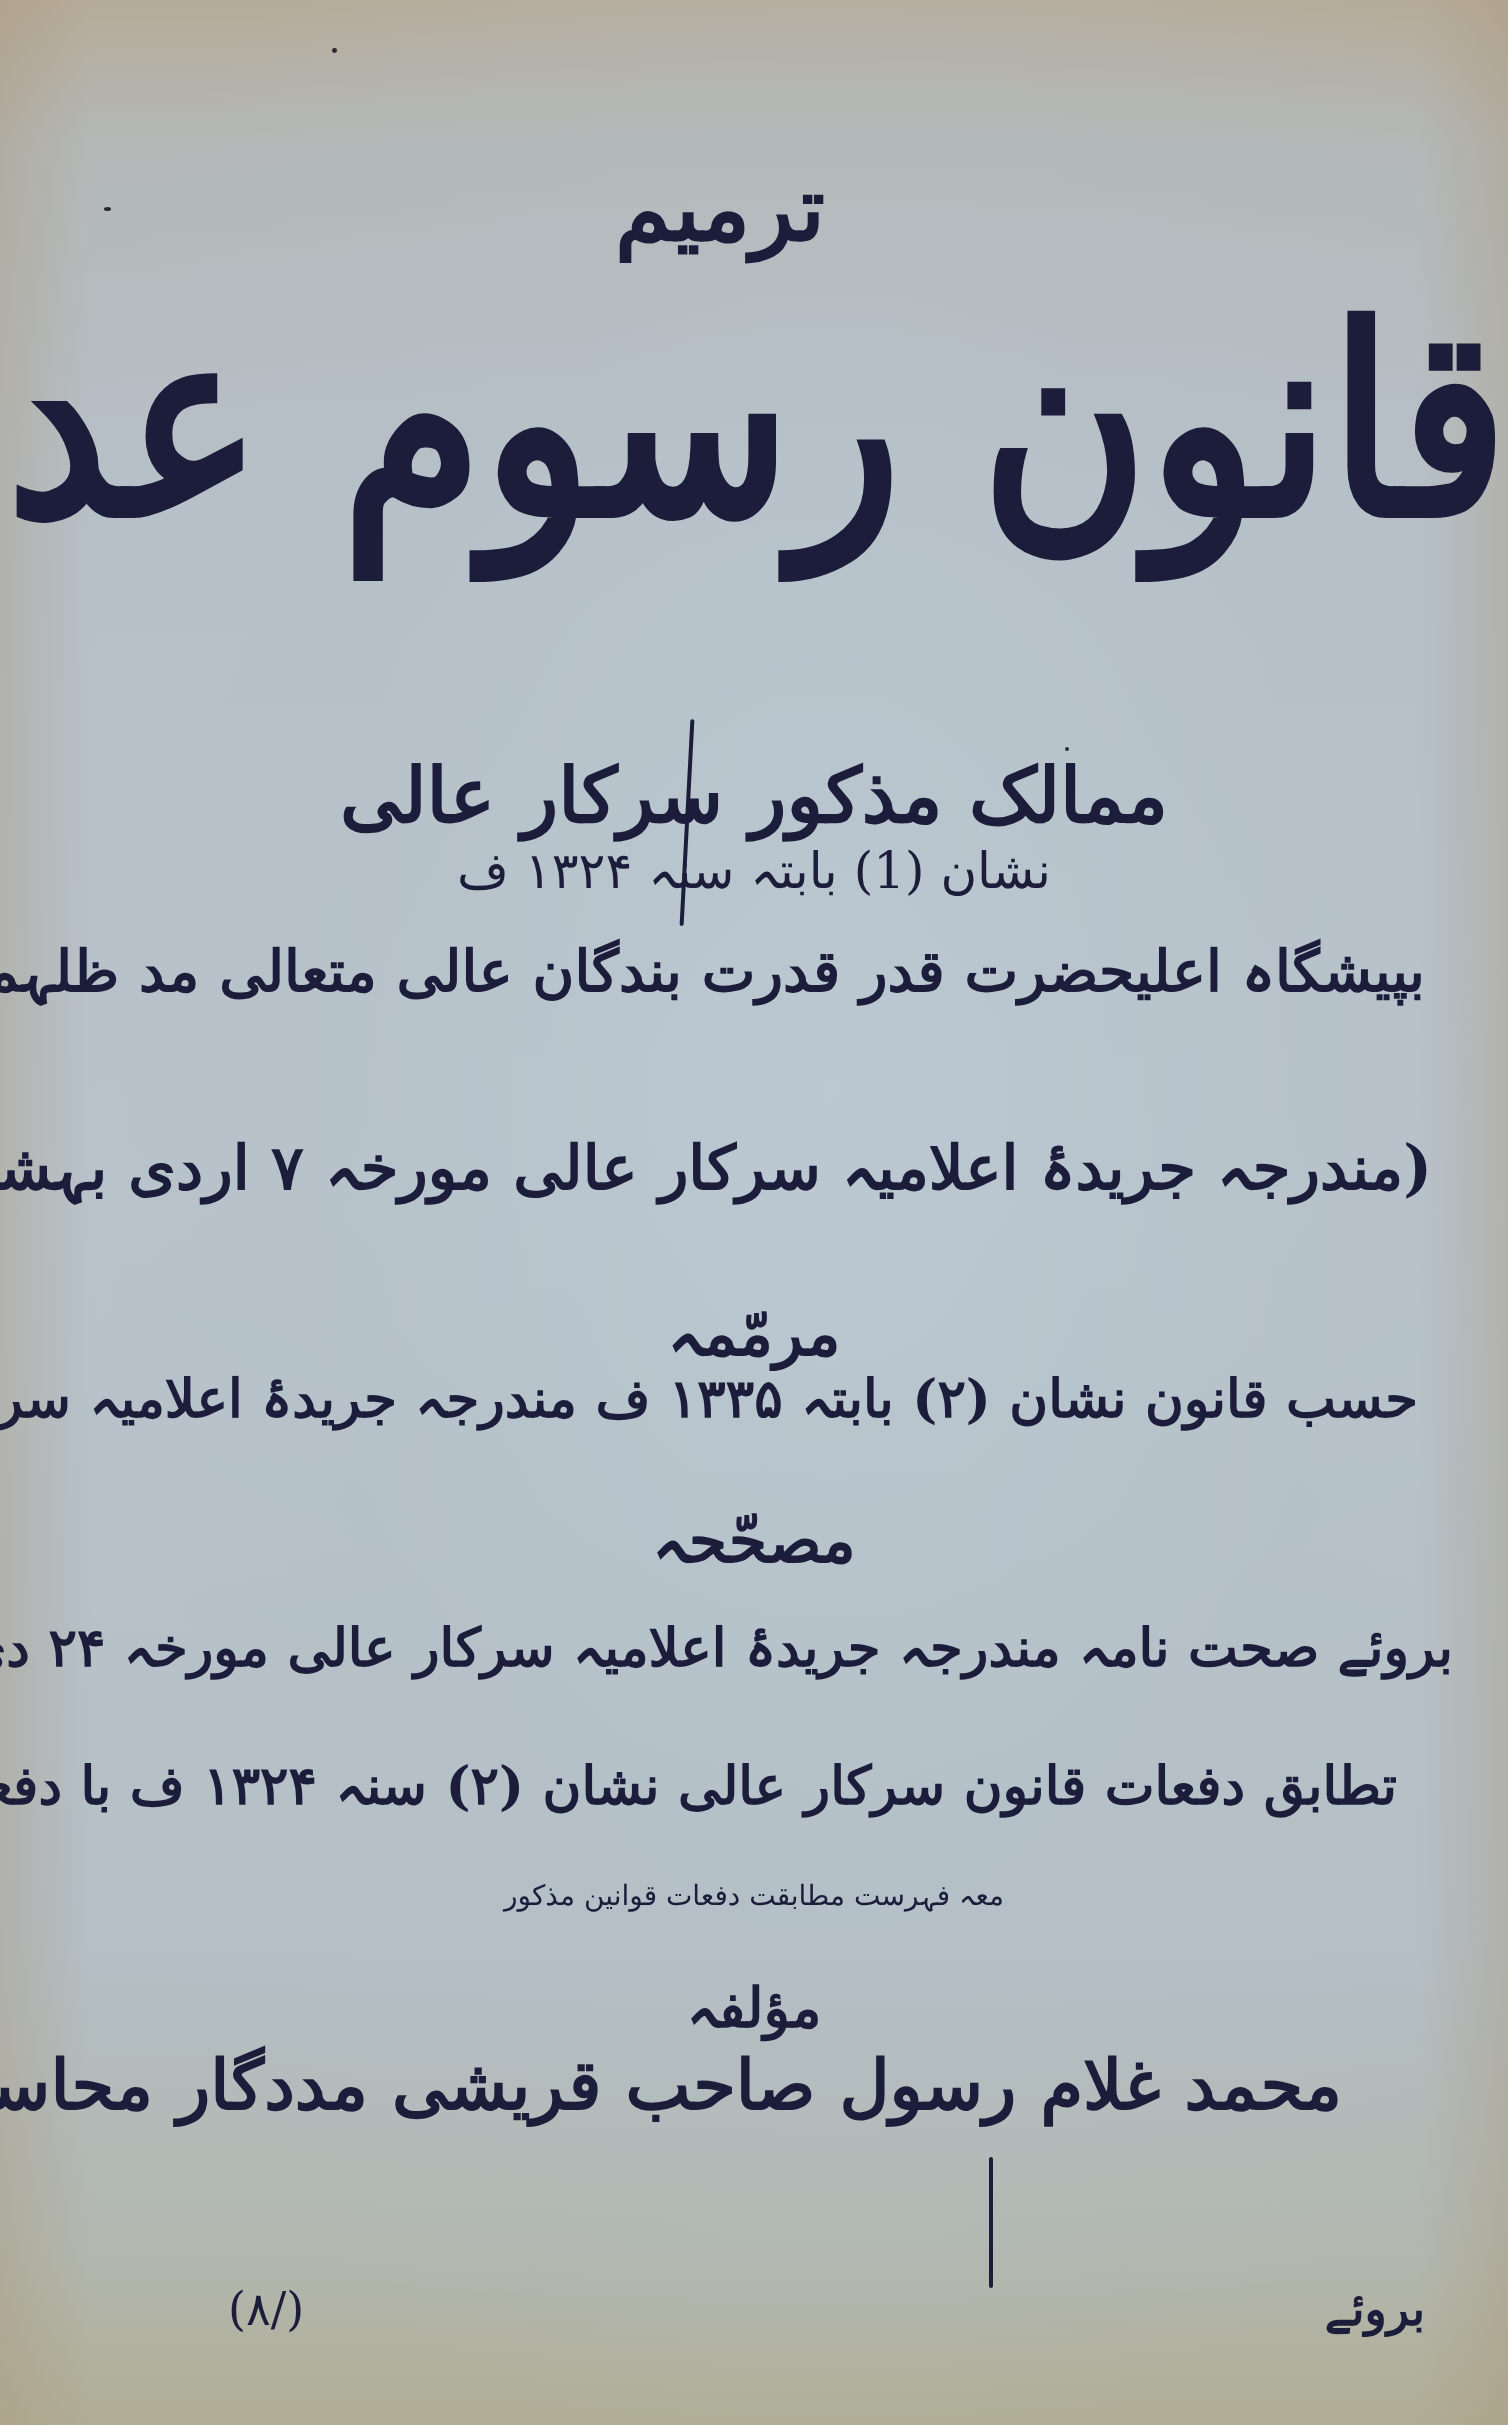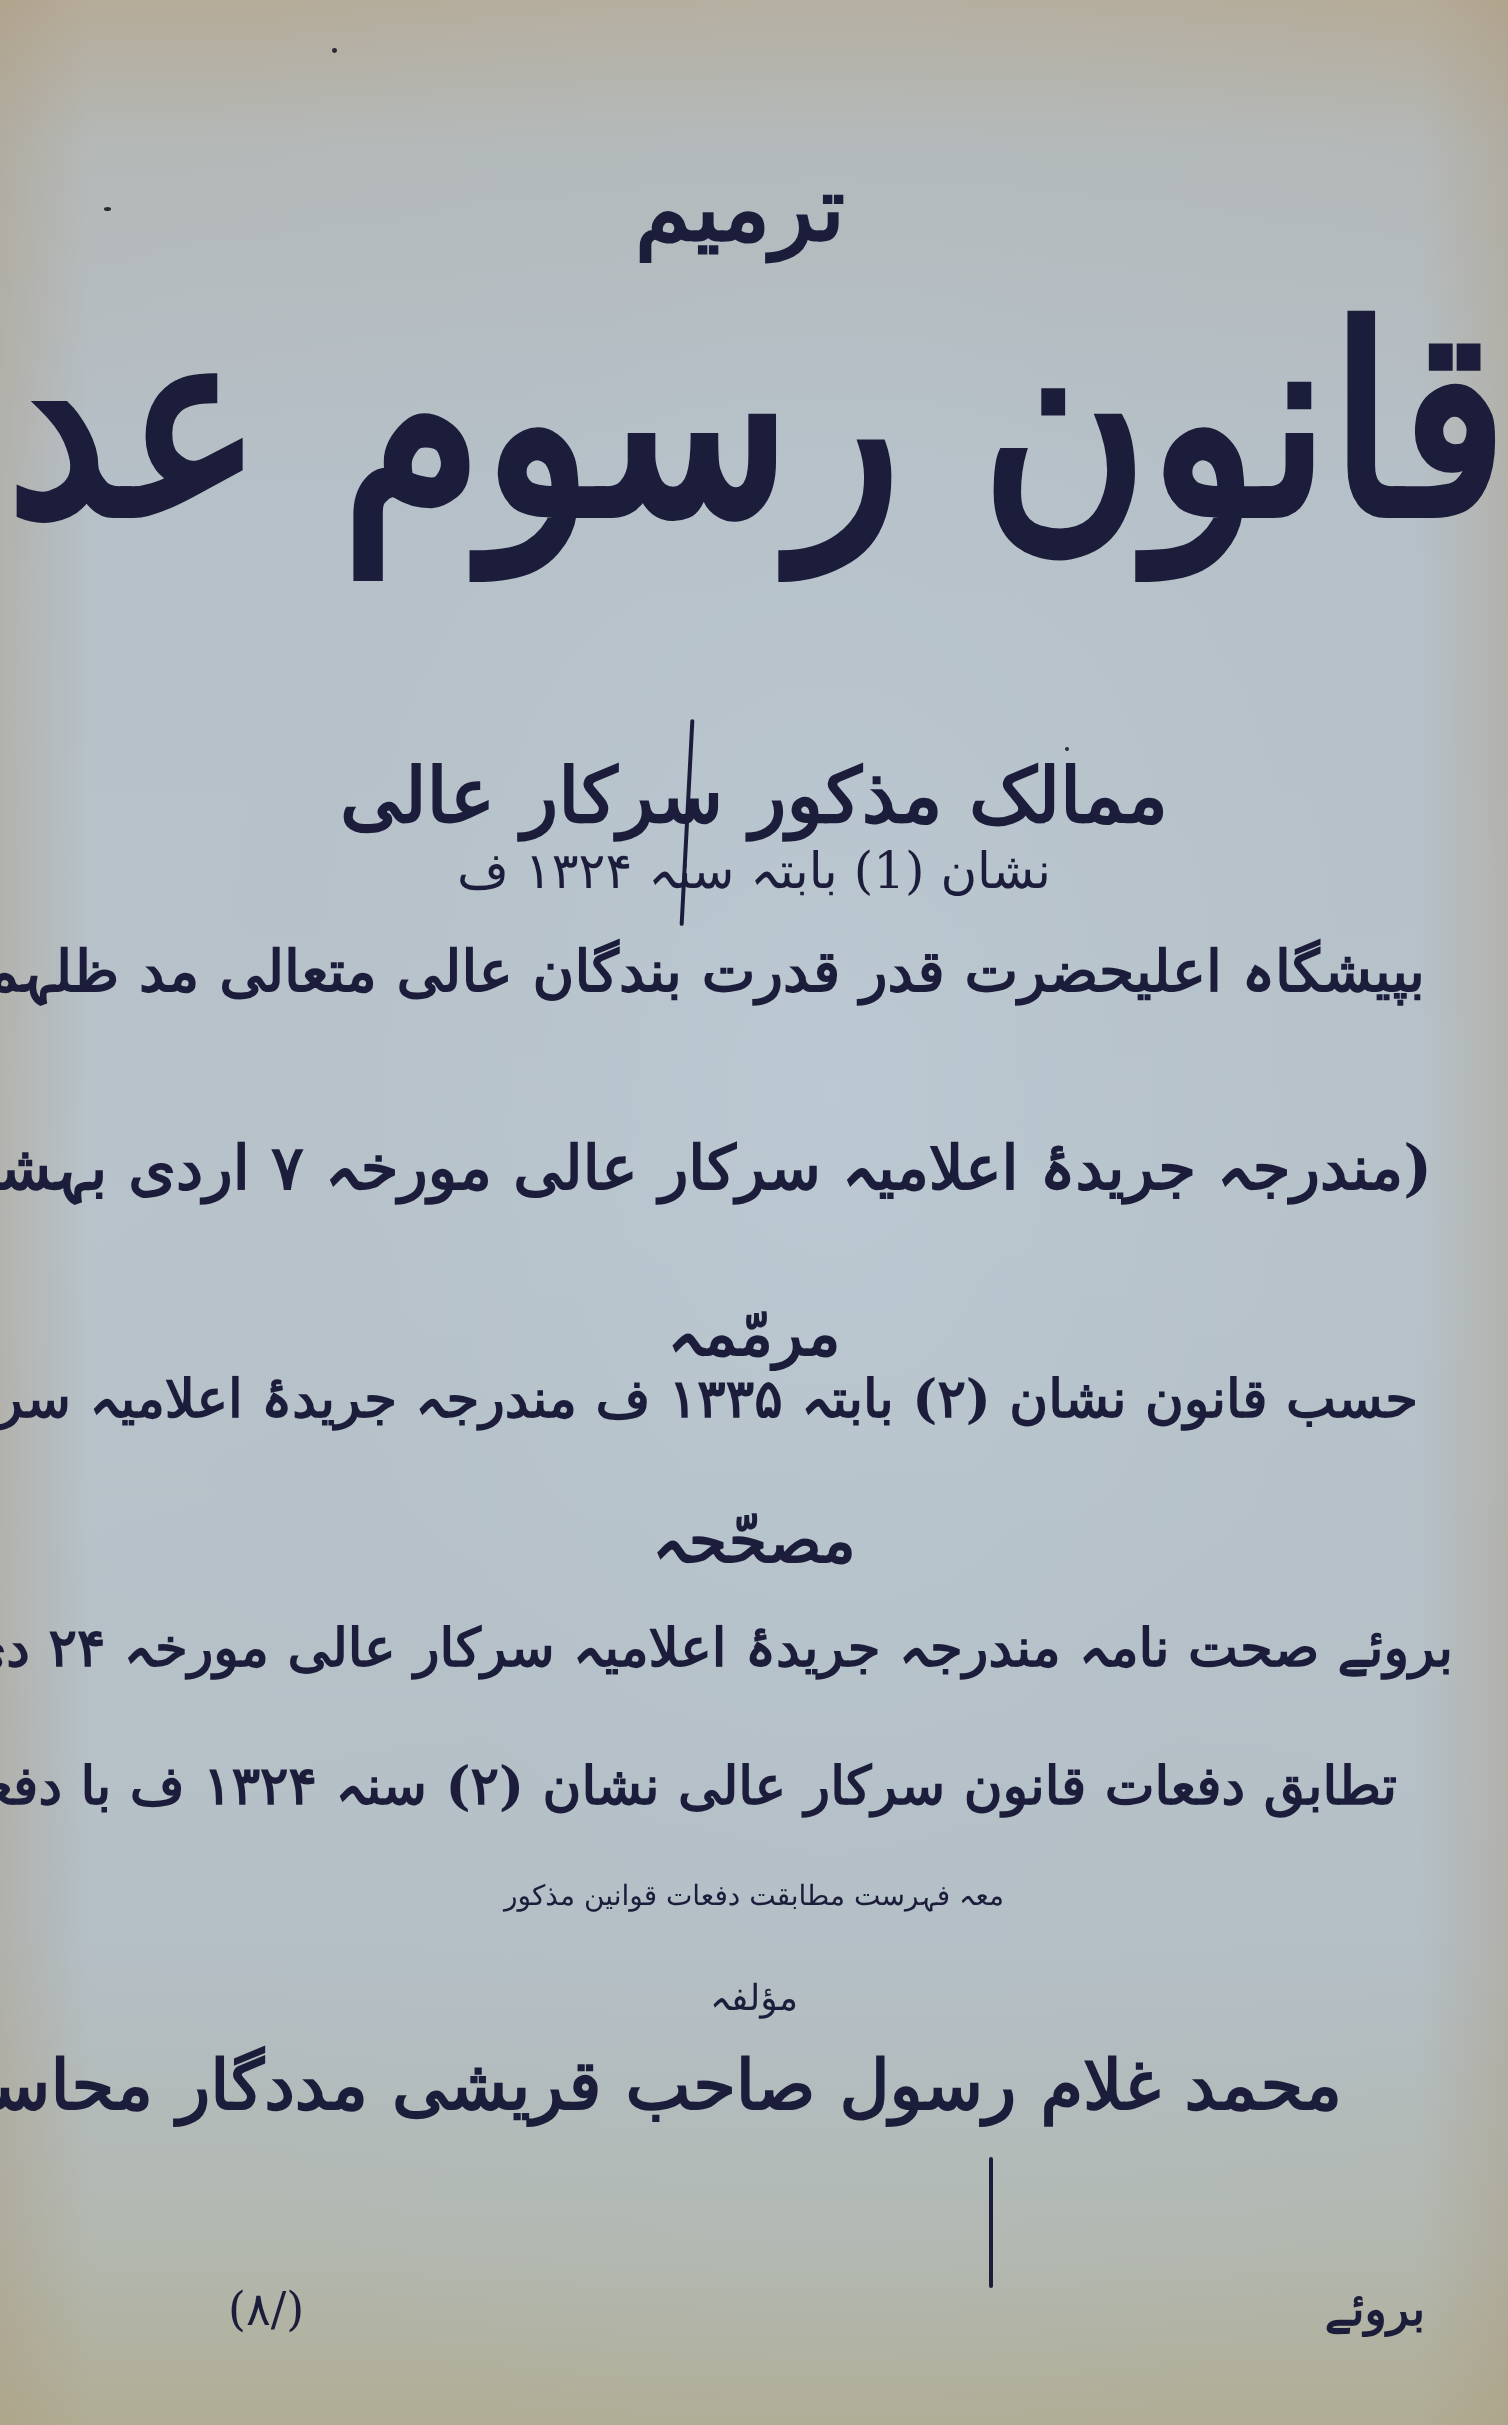--- a/index.html
+++ b/index.html
@@ -37,21 +37,21 @@
       left: 0;
       right: 0;
       text-align: center;
       white-space: nowrap;
       line-height: 1.1;
     }
     .tarmeem {
       top: 159px;
       font-size: 90px;
       font-weight: bold;
-      left: 595px;
+      left: 575px;
       right: auto;
       width: 290px;
     }
     .main-title {
       top: 297px;
       font-size: 228px;
       font-weight: bold;
       letter-spacing: 1.4px;
       transform: scaleY(1.15);
     }
@@ -103,22 +103,22 @@
       font-size: 53px;
       font-weight: bold;
       padding: 0 111px;
     }
     .concordance-list {
       top: 1881px;
       font-size: 28px;
     }
     .compiler-label {
       top: 1978px;
-      font-size: 36px;
-      font-weight: normal;
+      font-size: 55px;
+      font-weight: bold;
     }
     .compiler-name {
       top: 2047px;
       font-size: 69px;
       font-weight: bold;
       padding: 0 166px;
     }
     .imprint {
       top: 2275px;
       font-size: 43px;

